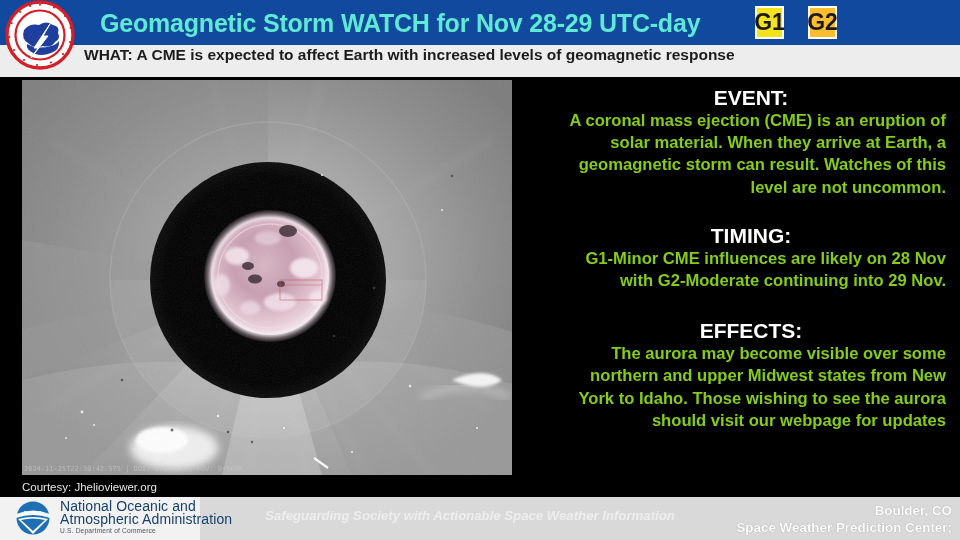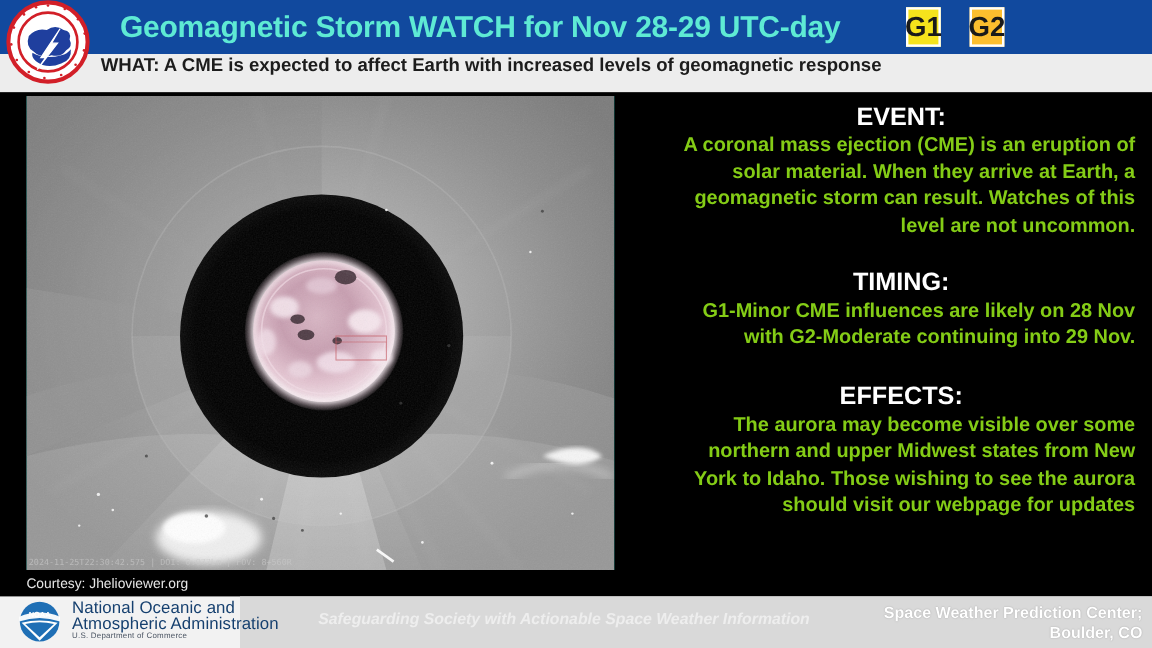--- a/index.html
+++ b/index.html
@@ -349,16 +349,16 @@
 
   <div id="noaa-text">
     <div class="noaa-l1">National Oceanic and</div>
     <div class="noaa-l2">Atmospheric Administration</div>
     <div class="noaa-l3">U.S. Department of Commerce</div>
   </div>
 
   <div id="tagline">Safeguarding Society with Actionable Space Weather Information</div>
 
   <div id="swpc-text">
+    <div>Boulder, CO</div>
     <div>Space Weather Prediction Center;</div>
-    <div>Boulder, CO</div>
   </div>
 </div>
 
 </body></html>

